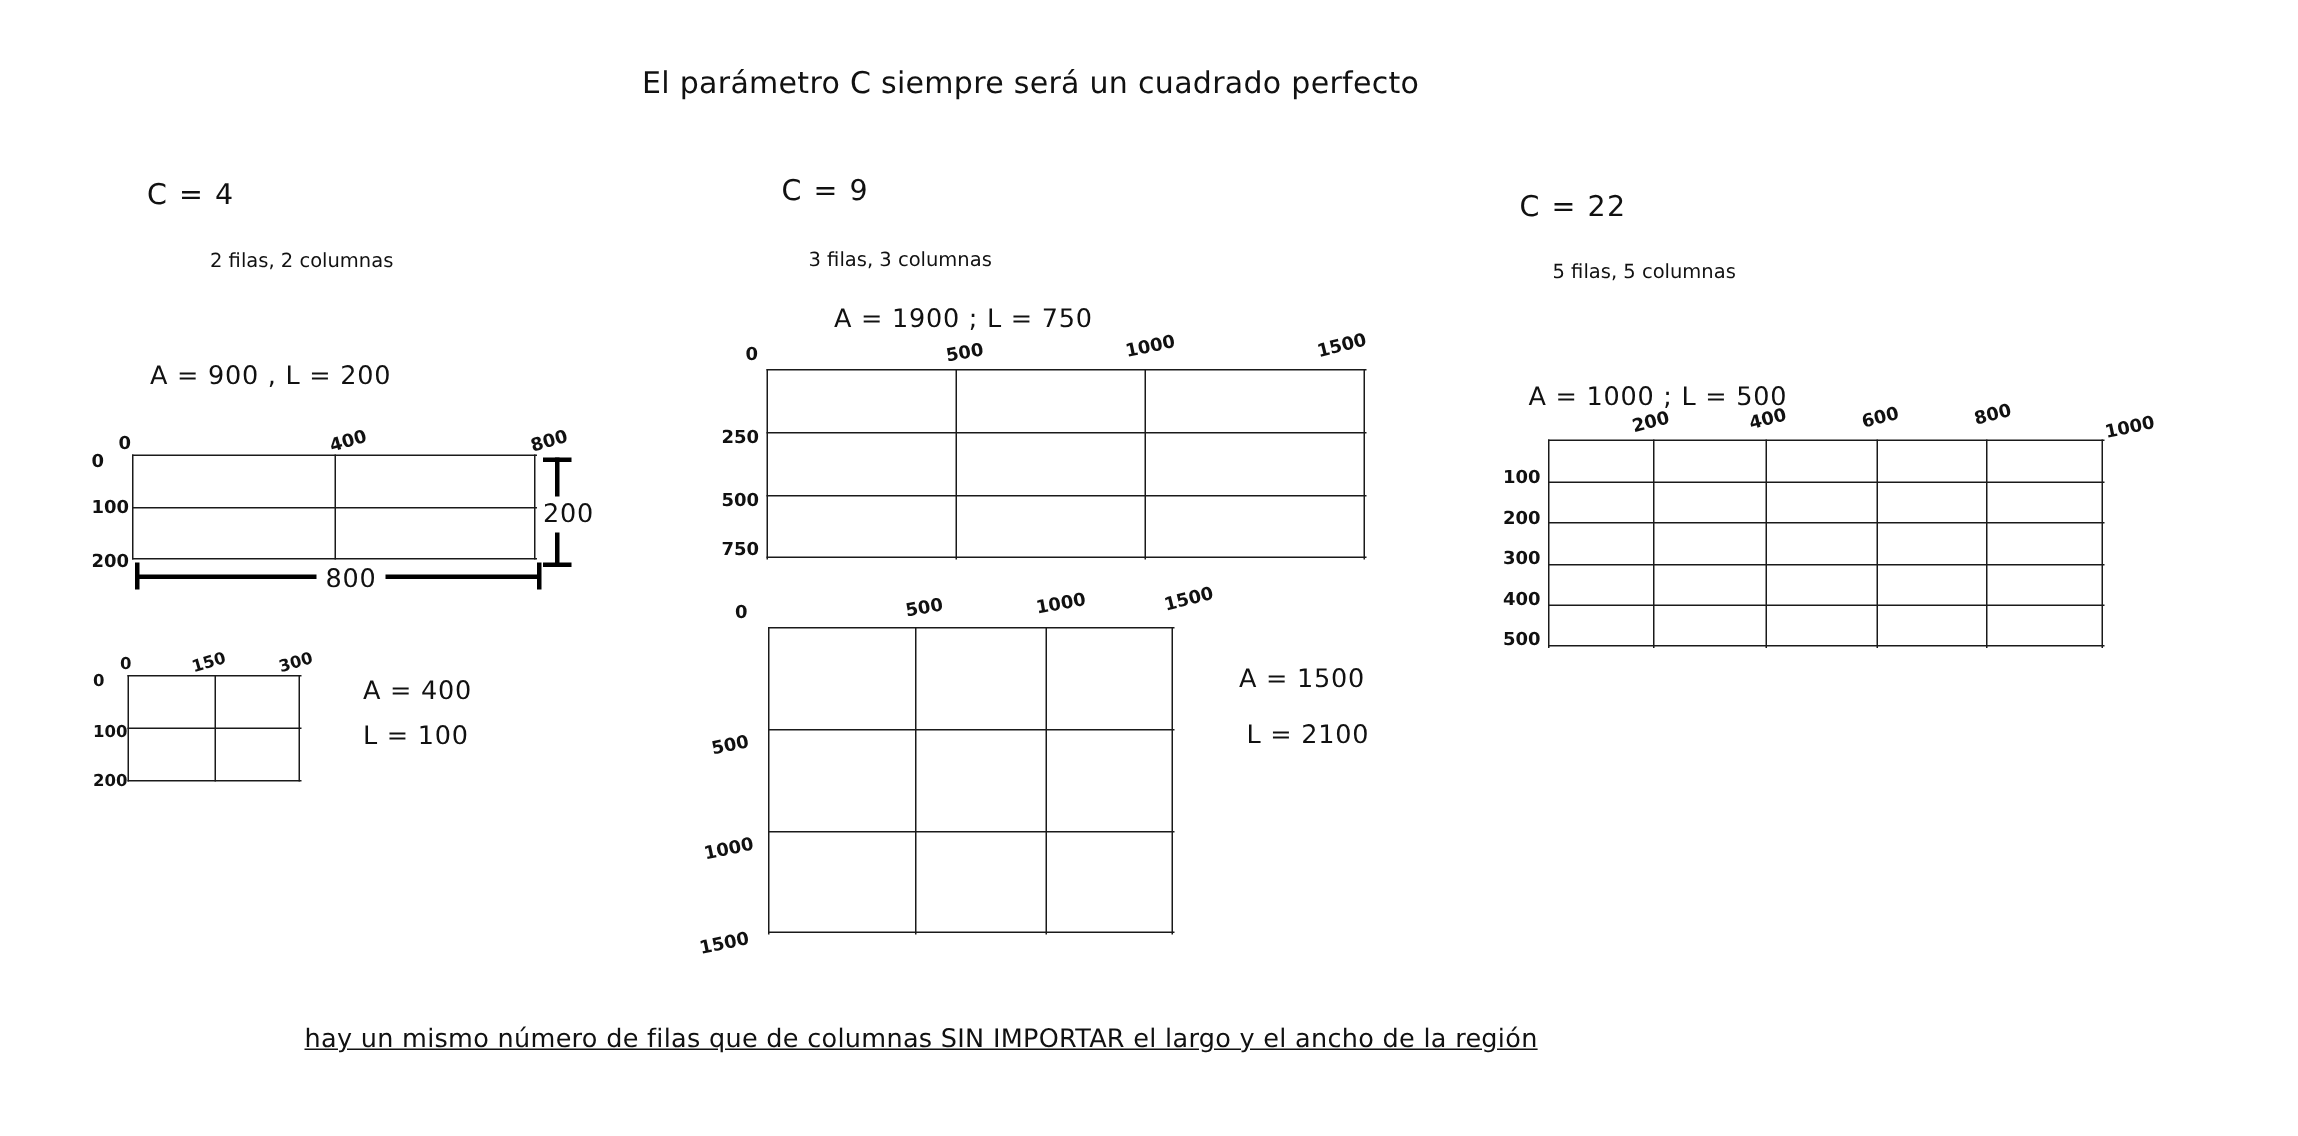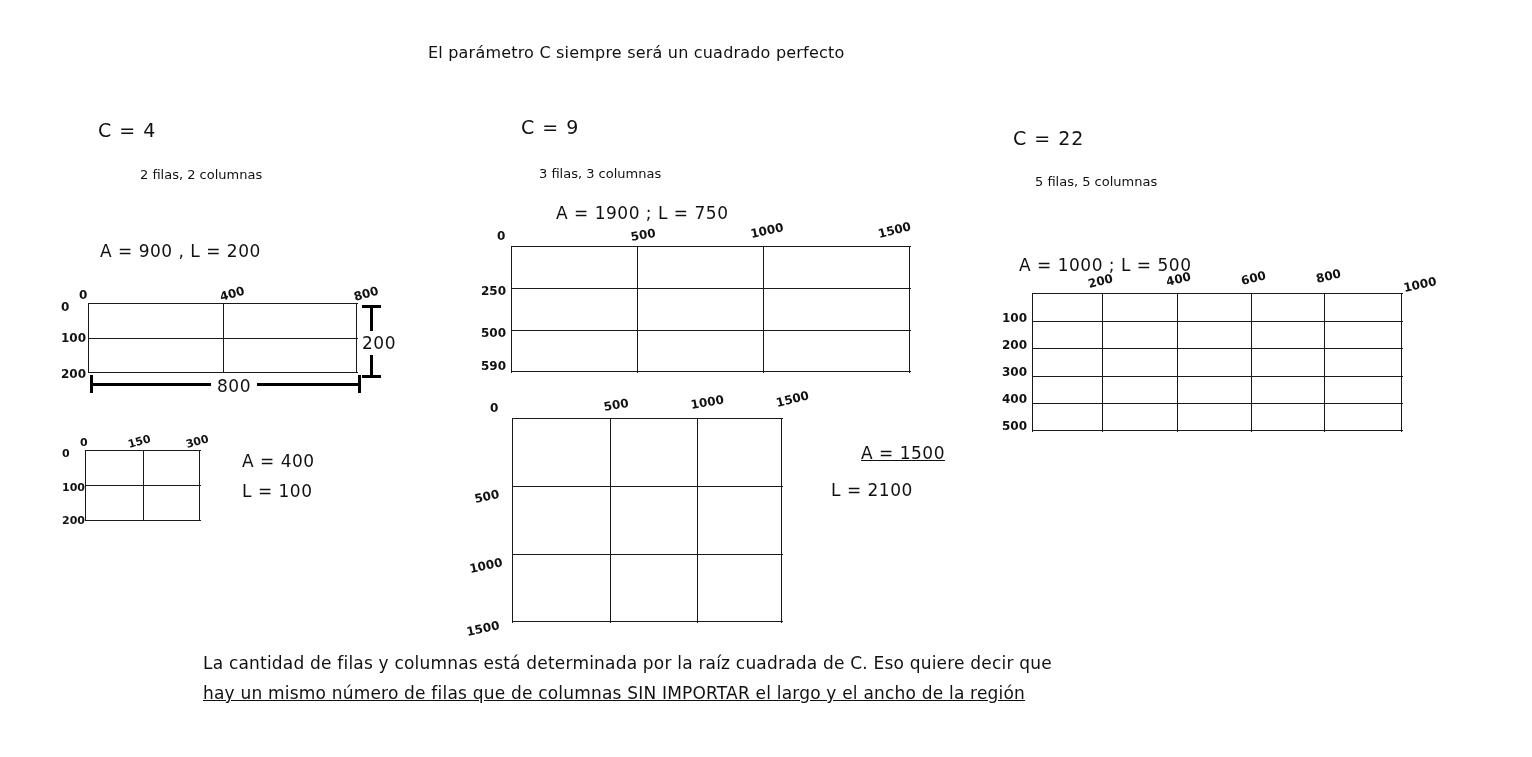--- a/index.html
+++ b/index.html
@@ -15,21 +15,21 @@
     overflow: hidden;
     font-family: "DejaVu Sans", sans-serif;
     color: #000000;
   }
   .txt {
     position: absolute;
     white-space: nowrap;
     color: #111111;
   }
   .title {
-    font-size: 16px;
+    font-size: 20px;
     letter-spacing: 0.2px;
   }
   .case-label {
     font-size: 19px;
     letter-spacing: 1px;
   }
   .sub-label {
     font-size: 13px;
   }
   .dim-label {
@@ -133,42 +133,42 @@
     <div class="gline v" style="left:126px; top:0; height:127px;"></div>
     <div class="gline v" style="left:252px; top:0; height:127px;"></div>
     <div class="gline v" style="left:398px; top:0; height:127px;"></div>
   </div>
   <div class="txt tick" style="left:497px; top:229px;">0</div>
   <div class="txt tick rot" style="left:632px; top:230px; transform:rotate(-10deg);">500</div>
   <div class="txt tick rot" style="left:752px; top:227px; transform:rotate(-12deg);">1000</div>
   <div class="txt tick rot" style="left:880px; top:227px; transform:rotate(-14deg);">1500</div>
   <div class="txt tick" style="left:481px; top:284px;">250</div>
   <div class="txt tick" style="left:481px; top:326px;">500</div>
-  <div class="txt tick" style="left:481px; top:359px;">590</div>
+  <div class="txt tick" style="left:481px; top:359px;">750</div>
 
   <div class="txt tick" style="left:490px; top:401px;">0</div>
   <div class="txt tick rot" style="left:605px; top:400px; transform:rotate(-10deg);">500</div>
   <div class="txt tick rot" style="left:692px; top:398px; transform:rotate(-10deg);">1000</div>
   <div class="txt tick rot" style="left:778px; top:396px; transform:rotate(-14deg);">1500</div>
 
   <div class="grid" style="left:512px; top:418px; width:271px; height:205px;">
     <div class="gline h" style="left:0; top:0; width:271px;"></div>
     <div class="gline h" style="left:0; top:68px; width:271px;"></div>
     <div class="gline h" style="left:0; top:136px; width:271px;"></div>
     <div class="gline h" style="left:0; top:203px; width:271px;"></div>
     <div class="gline v" style="left:0; top:0; height:205px;"></div>
     <div class="gline v" style="left:98px; top:0; height:205px;"></div>
     <div class="gline v" style="left:185px; top:0; height:205px;"></div>
     <div class="gline v" style="left:269px; top:0; height:205px;"></div>
   </div>
   <div class="txt tick rot" style="left:476px; top:492px; transform:rotate(-12deg);">500</div>
   <div class="txt tick rot" style="left:471px; top:562px; transform:rotate(-12deg);">1000</div>
   <div class="txt tick rot" style="left:468px; top:625px; transform:rotate(-12deg);">1500</div>
 
-  <div class="txt dim-label" style="left:861px; top:443px;text-decoration:underline;">A = 1500</div>
+  <div class="txt dim-label" style="left:826px; top:443px;">A = 1500</div>
   <div class="txt dim-label" style="left:831px; top:480px;">L = 2100</div>
 
   <div class="txt case-label" style="left:1013px; top:127px;">C = 22</div>
   <div class="txt sub-label" style="left:1035px; top:174px;">5 filas, 5 columnas</div>
   <div class="txt dim-label" style="left:1019px; top:255px;">A = 1000 ;  L = 500</div>
 
   <div class="grid" style="left:1032px; top:293px; width:371px; height:139px;">
     <div class="gline h" style="left:0; top:0; width:371px;"></div>
     <div class="gline h" style="left:0; top:28px; width:371px;"></div>
     <div class="gline h" style="left:0; top:55px; width:371px;"></div>
@@ -186,16 +186,15 @@
   <div class="txt tick rot" style="left:1168px; top:275px; transform:rotate(-14deg);">400</div>
   <div class="txt tick rot" style="left:1243px; top:274px; transform:rotate(-14deg);">600</div>
   <div class="txt tick rot" style="left:1318px; top:272px; transform:rotate(-14deg);">800</div>
   <div class="txt tick rot" style="left:1405px; top:281px; transform:rotate(-12deg);">1000</div>
   <div class="txt tick" style="left:1002px; top:311px;">100</div>
   <div class="txt tick" style="left:1002px; top:338px;">200</div>
   <div class="txt tick" style="left:1002px; top:365px;">300</div>
   <div class="txt tick" style="left:1002px; top:392px;">400</div>
   <div class="txt tick" style="left:1002px; top:419px;">500</div>
 
-  <div class="txt footer" style="left:203px; top:648px;">La cantidad de filas y columnas está determinada por la raíz cuadrada de C. Eso quiere decir que</div>
   <div class="txt footer" style="left:203px; top:678px;text-decoration:underline;">hay un mismo número de filas que de columnas SIN IMPORTAR el largo y el ancho de la región</div>
 
 </div>
 
 </body></html>

